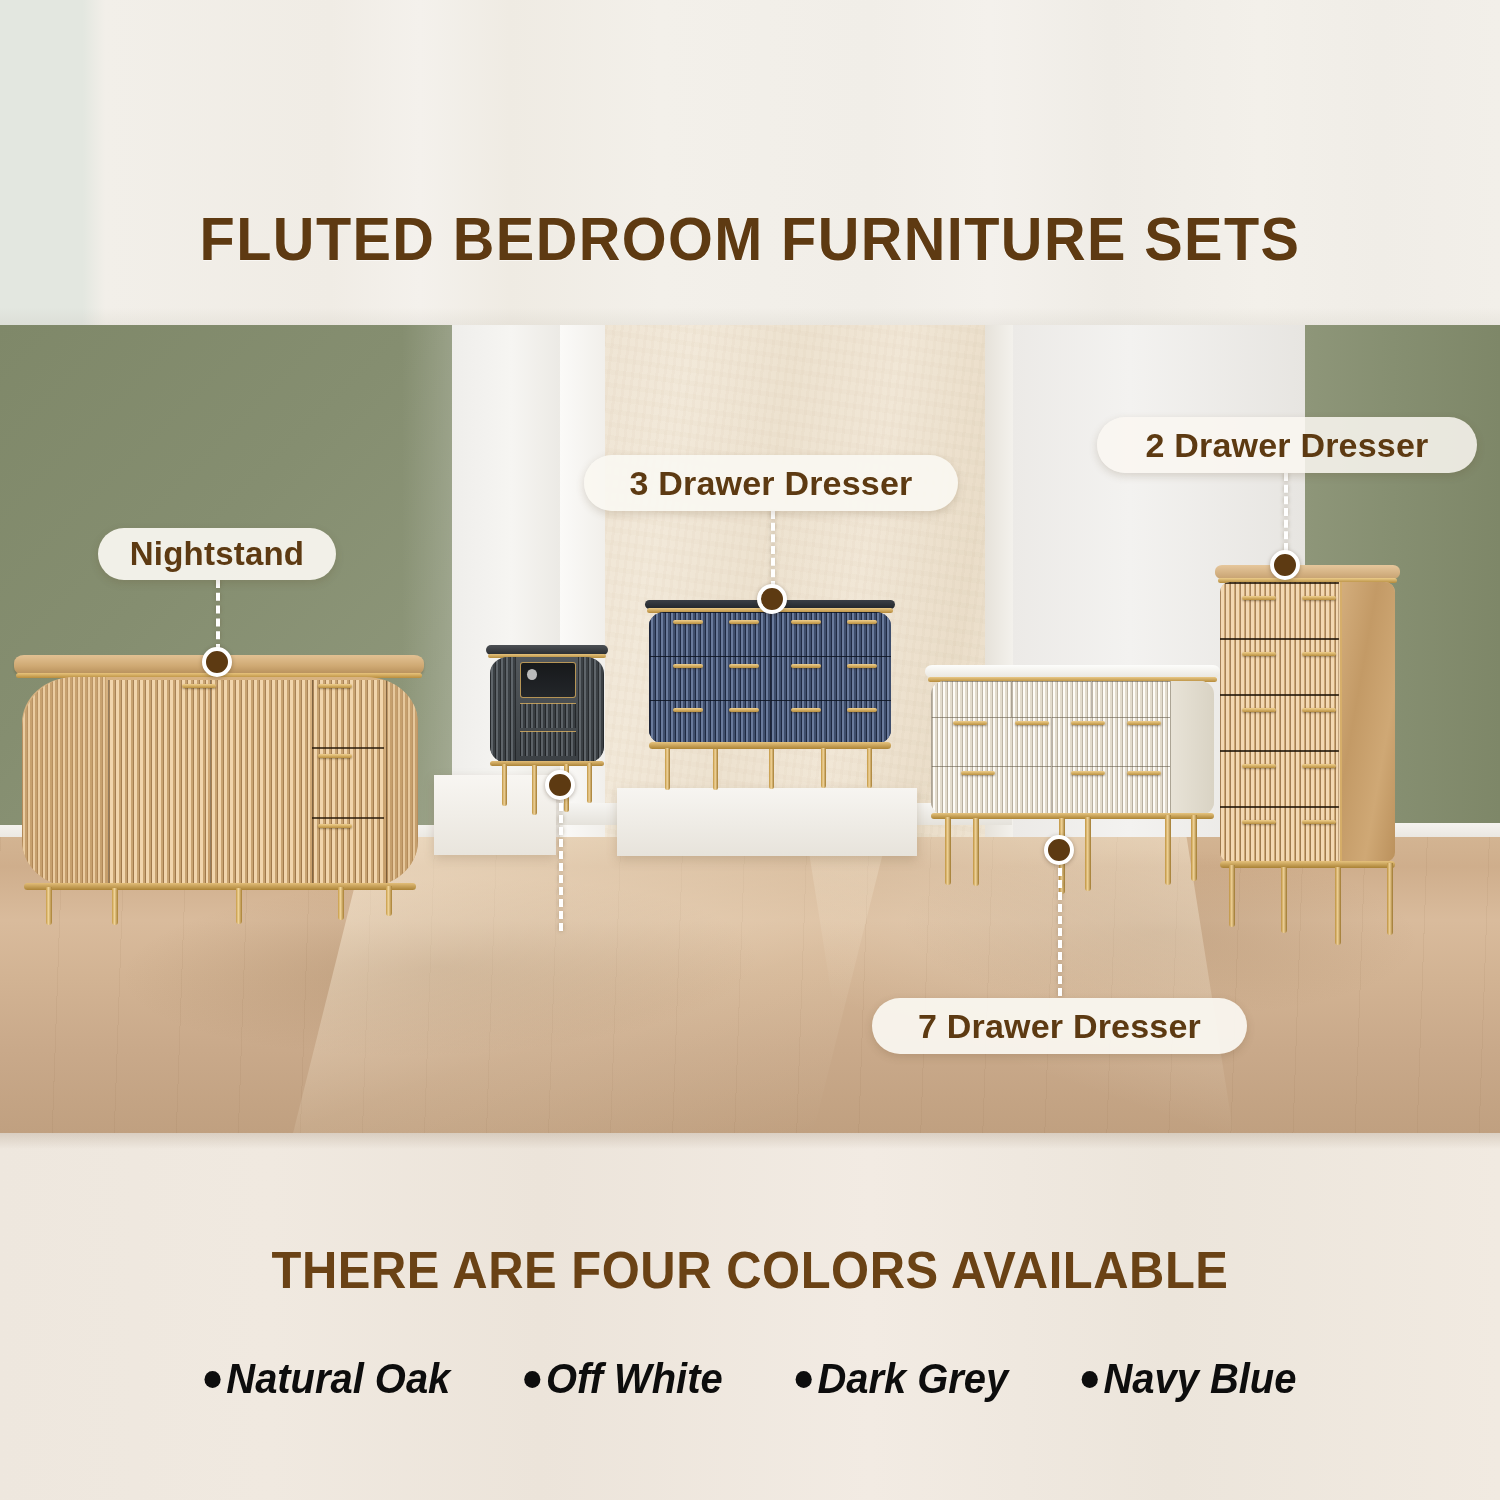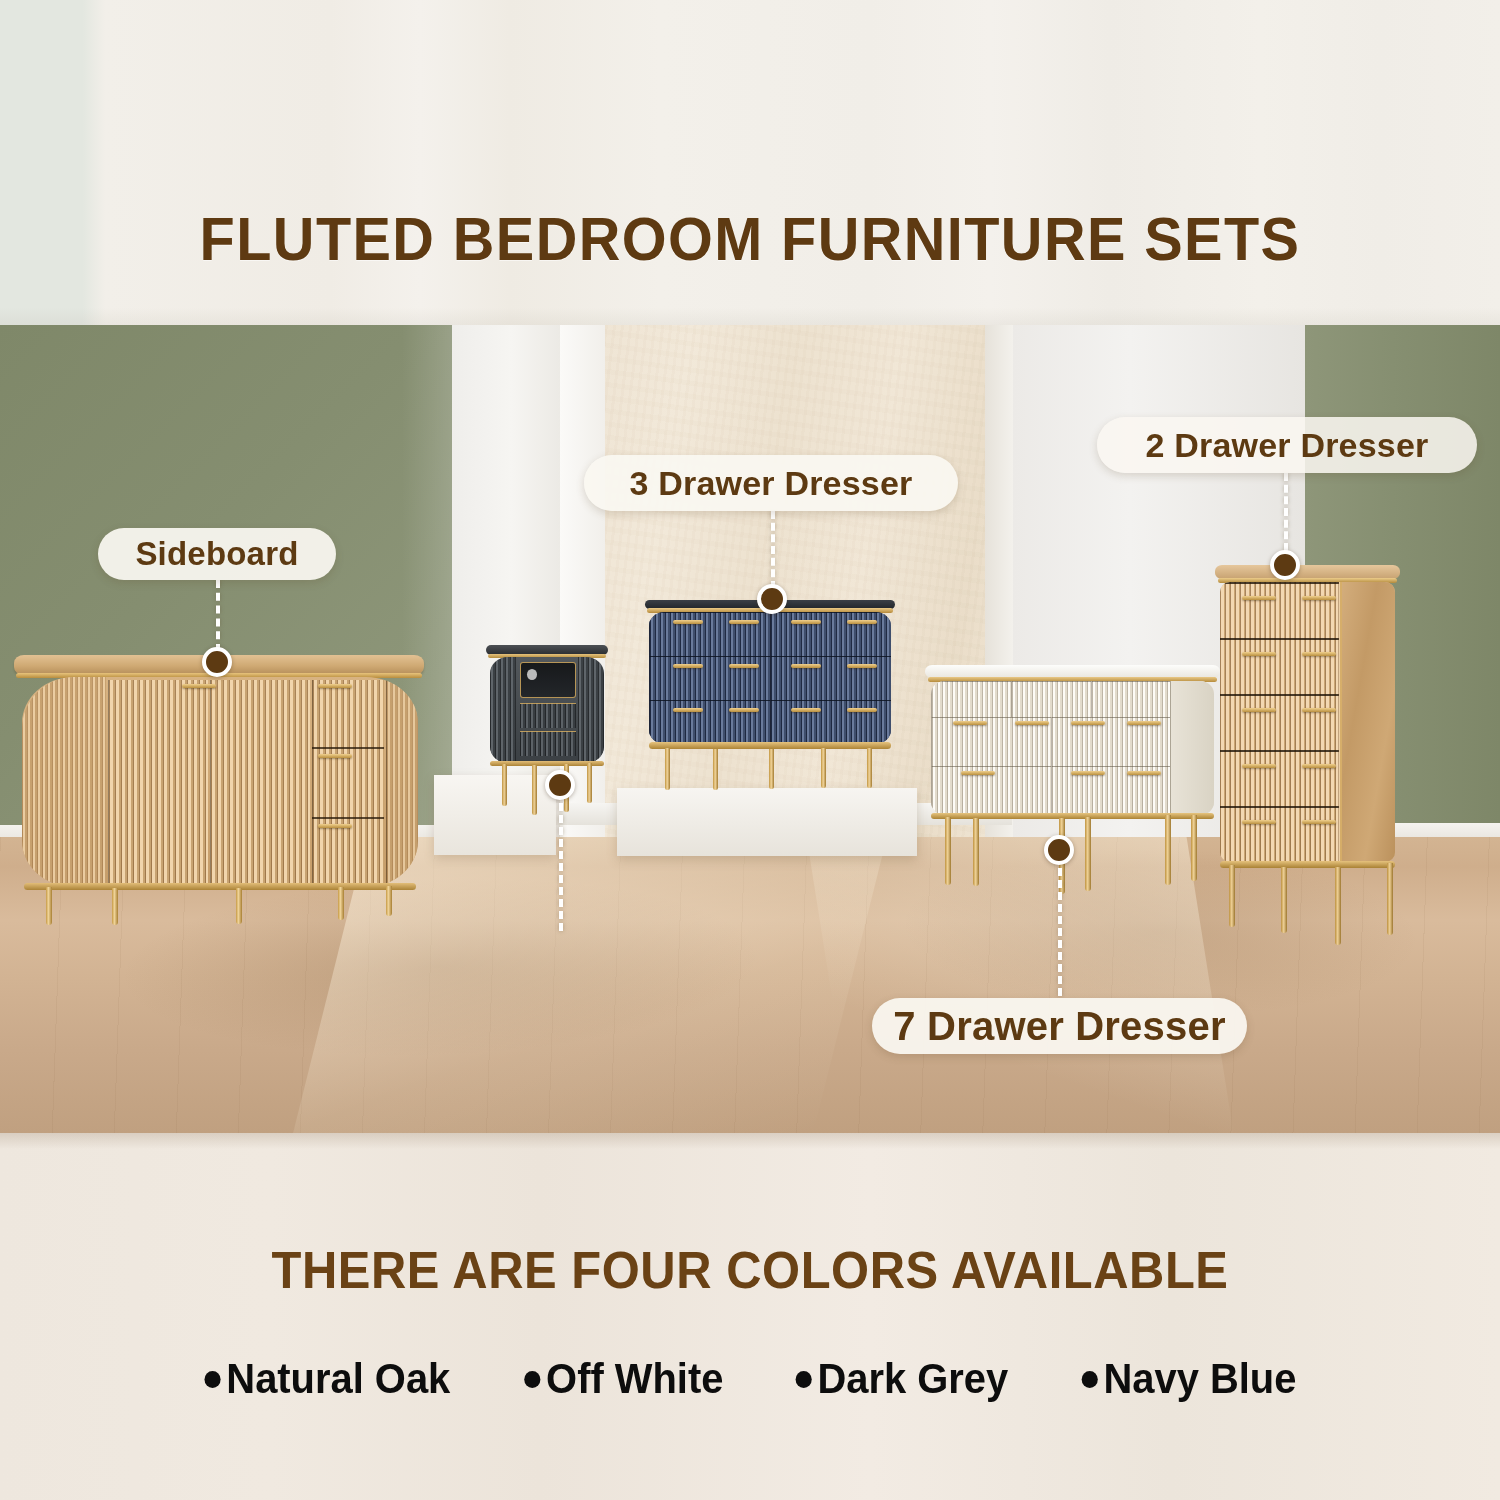--- a/index.html
+++ b/index.html
@@ -422,21 +422,21 @@
     background:linear-gradient(180deg,rgba(140,115,88,.22),rgba(140,115,88,0));
   }
   #colors-heading{
     position:absolute;left:0;top:1240px;width:1500px;text-align:center;
     font-family:"Liberation Sans Narrow","Liberation Sans",sans-serif;
     font-weight:bold;font-size:52px;letter-spacing:.6px;
     color:#6a4215;transform:scaleX(.94);white-space:nowrap;
   }
   #colors-row{
     position:absolute;left:0;top:1355px;width:1500px;
-    display:flex;justify-content:center;align-items:center;gap:62px;
+    display:flex;justify-content:center;align-items:center;gap:62px;font-style:italic;
   }
   .color-item{
     display:flex;align-items:center;gap:6px;
     font-family:"Liberation Sans Narrow","Liberation Sans",sans-serif;
     font-weight:bold;font-size:42px;color:#0d0d0d;white-space:nowrap;
     transform:scaleX(.95);
   }
   .bullet{
     width:17px;height:17px;border-radius:50%;background:#0d0d0d;flex:0 0 auto;
   }
@@ -597,41 +597,41 @@
     <div id="d5-base"></div>
     <div class="d5-leg" style="left:14px;top:300px;height:62px"></div>
     <div class="d5-leg" style="left:66px;top:302px;height:66px"></div>
     <div class="d5-leg" style="left:120px;top:302px;height:78px"></div>
     <div class="d5-leg" style="left:172px;top:298px;height:72px"></div>
   </div>
 
   <div class="leader" style="left:216px;top:255px;height:72px"></div>
   <div class="dot" style="left:217px;top:337px"></div>
   <div class="pill" style="left:98px;top:203px;width:238px;height:52px;font-size:33px">
-    <span>Sideboard</span>
+    <span>Nightstand</span>
   </div>
 
   <div class="leader" style="left:771px;top:186px;height:78px"></div>
   <div class="dot" style="left:772px;top:274px"></div>
   <div class="pill" style="left:584px;top:130px;width:374px;height:56px;font-size:34px">
     <span>3 Drawer Dresser</span>
   </div>
 
   <div class="leader" style="left:1284px;top:148px;height:78px"></div>
   <div class="dot" style="left:1285px;top:240px"></div>
   <div class="pill" style="left:1097px;top:92px;width:380px;height:56px;font-size:34px;background:rgba(250,247,241,.86)">
     <span>2 Drawer Dresser</span>
   </div>
 
   <div class="dot" style="left:560px;top:460px"></div>
   <div class="leader" style="left:559px;top:478px;height:128px"></div>
 
   <div class="dot" style="left:1059px;top:525px"></div>
   <div class="leader" style="left:1058px;top:543px;height:128px"></div>
-  <div class="pill" style="left:872px;top:673px;width:375px;height:56px;font-size:40px">
+  <div class="pill" style="left:872px;top:673px;width:375px;height:56px;font-size:34px">
     <span>7 Drawer Dresser</span>
   </div>
 
 </div>
 
 <div id="bottom"></div>
 
 <div id="colors-heading">THERE ARE FOUR COLORS AVAILABLE</div>
 
 <div id="colors-row">

